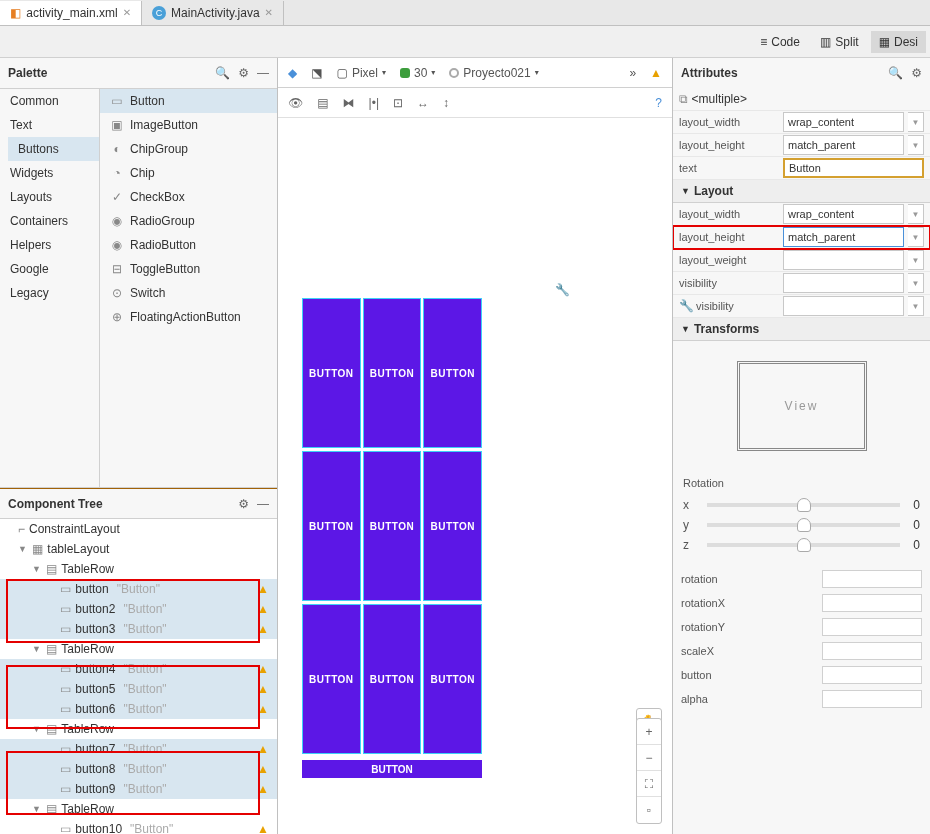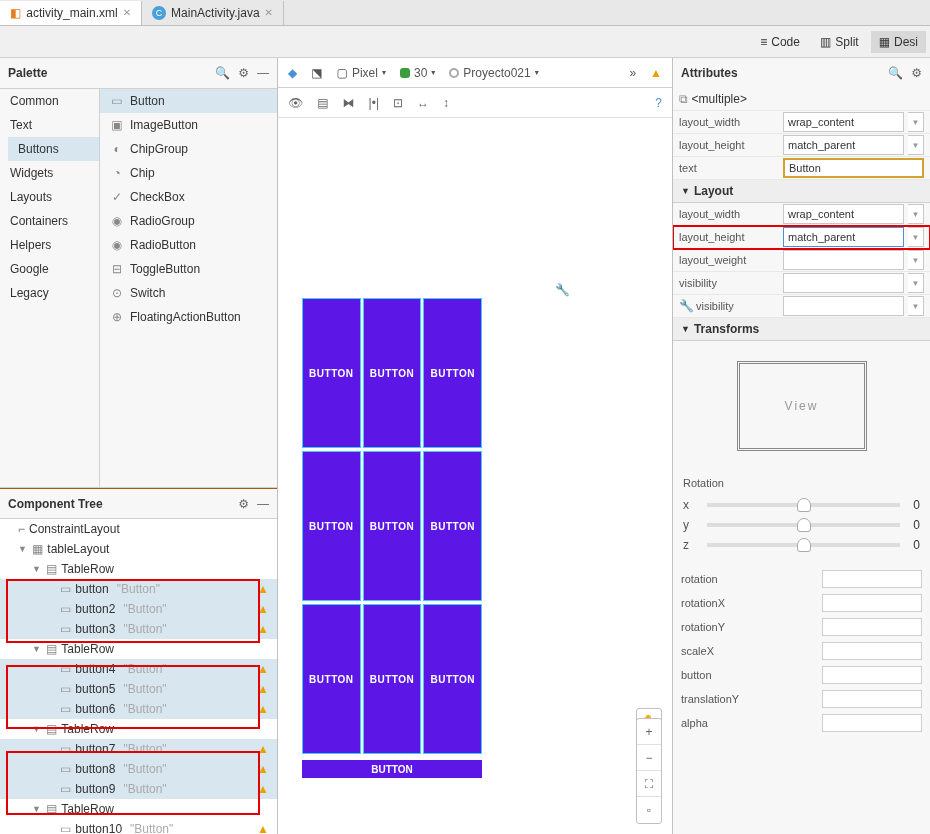--- a/index.html
+++ b/index.html
@@ -467,23 +467,19 @@
         </div>
         <div class="attr-field-row">
           <span class="af-label">scaleX</span>
           <input class="af-input" style="">
         </div>
         <div class="attr-field-row">
           <span class="af-label">button</span>
           <input class="af-input" style="">
         </div>
         <div class="attr-field-row">
-          <span class="af-label">translationY</span>
-          <input class="af-input" style="">
-        </div>
-        <div class="attr-field-row">
           <span class="af-label">alpha</span>
           <input class="af-input" style="">
         </div>
       </div>
   </div>
 
 </div>
 
 </body></html>

